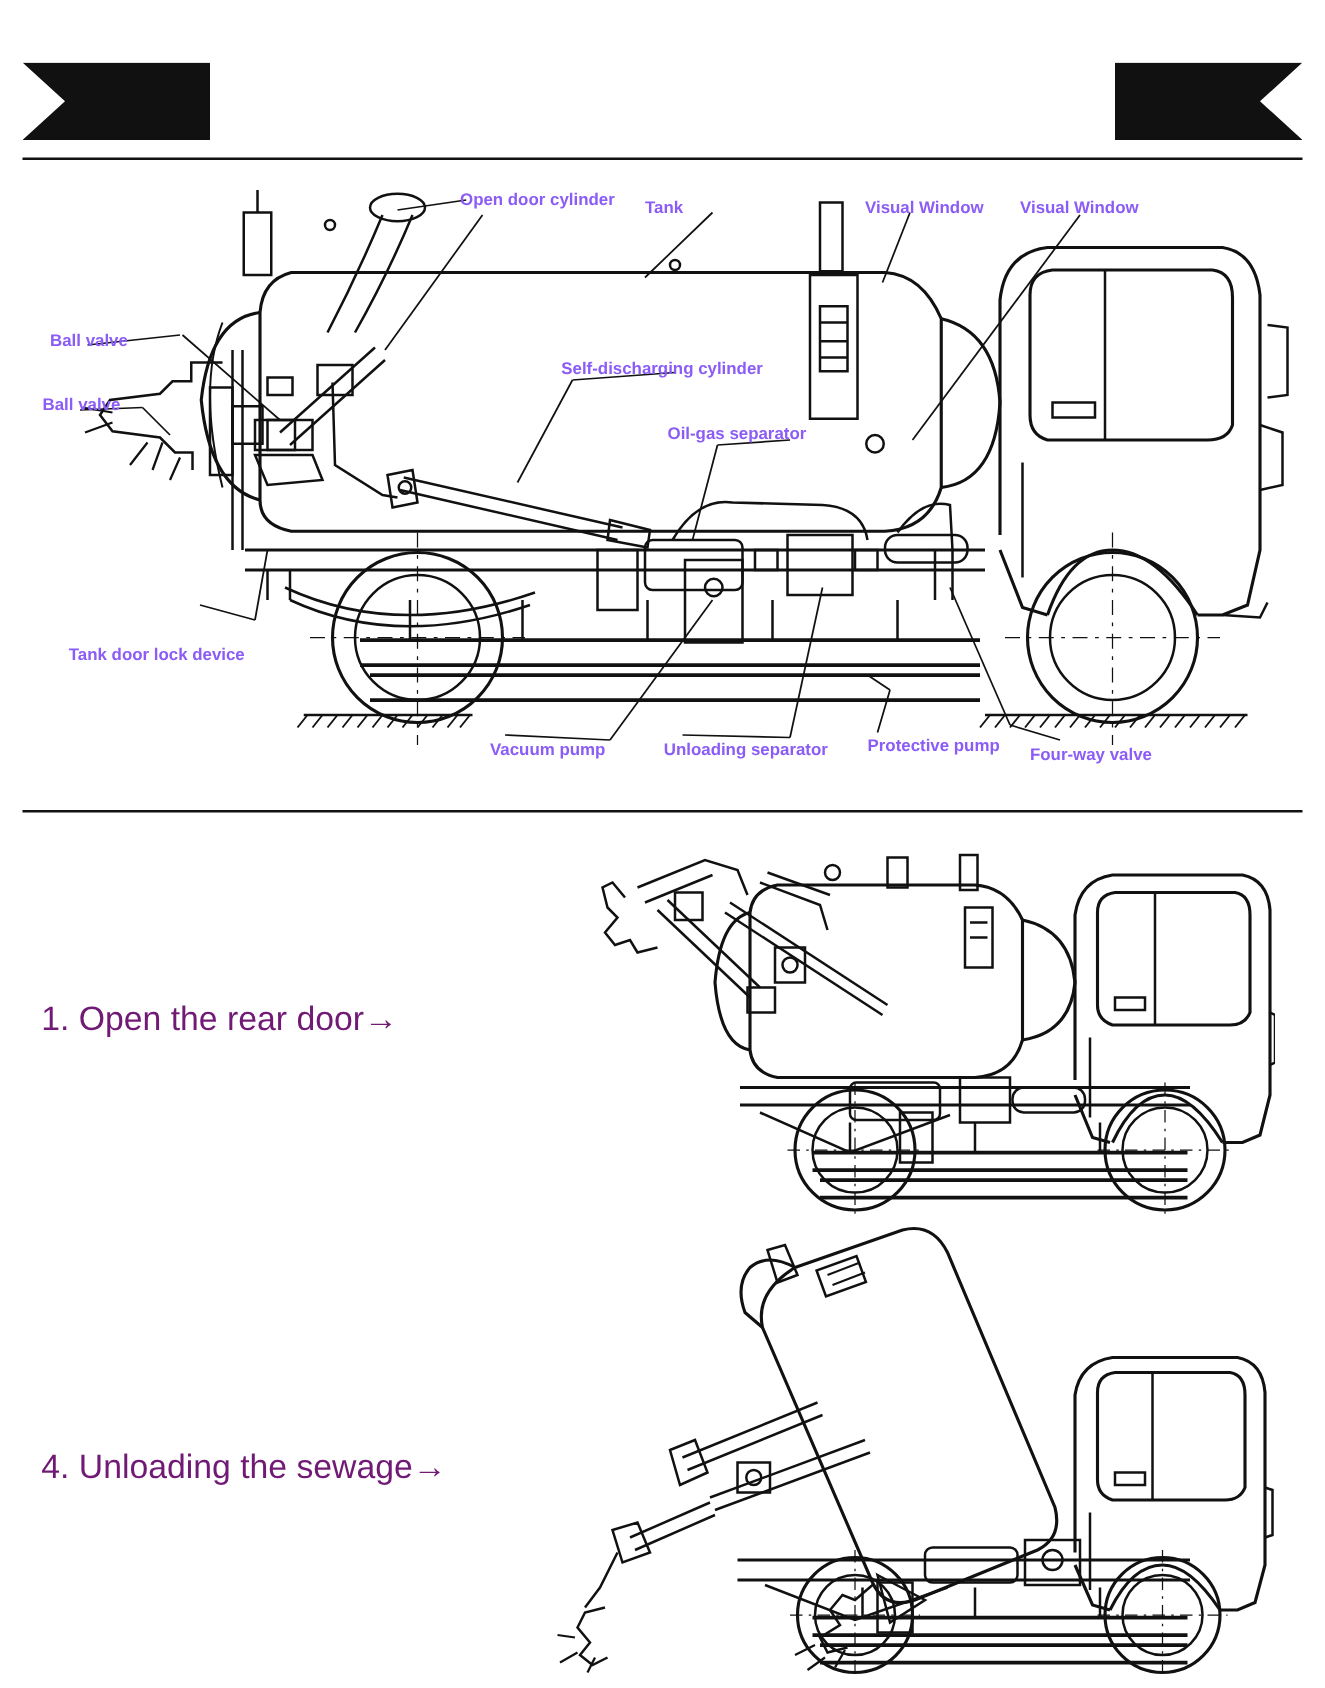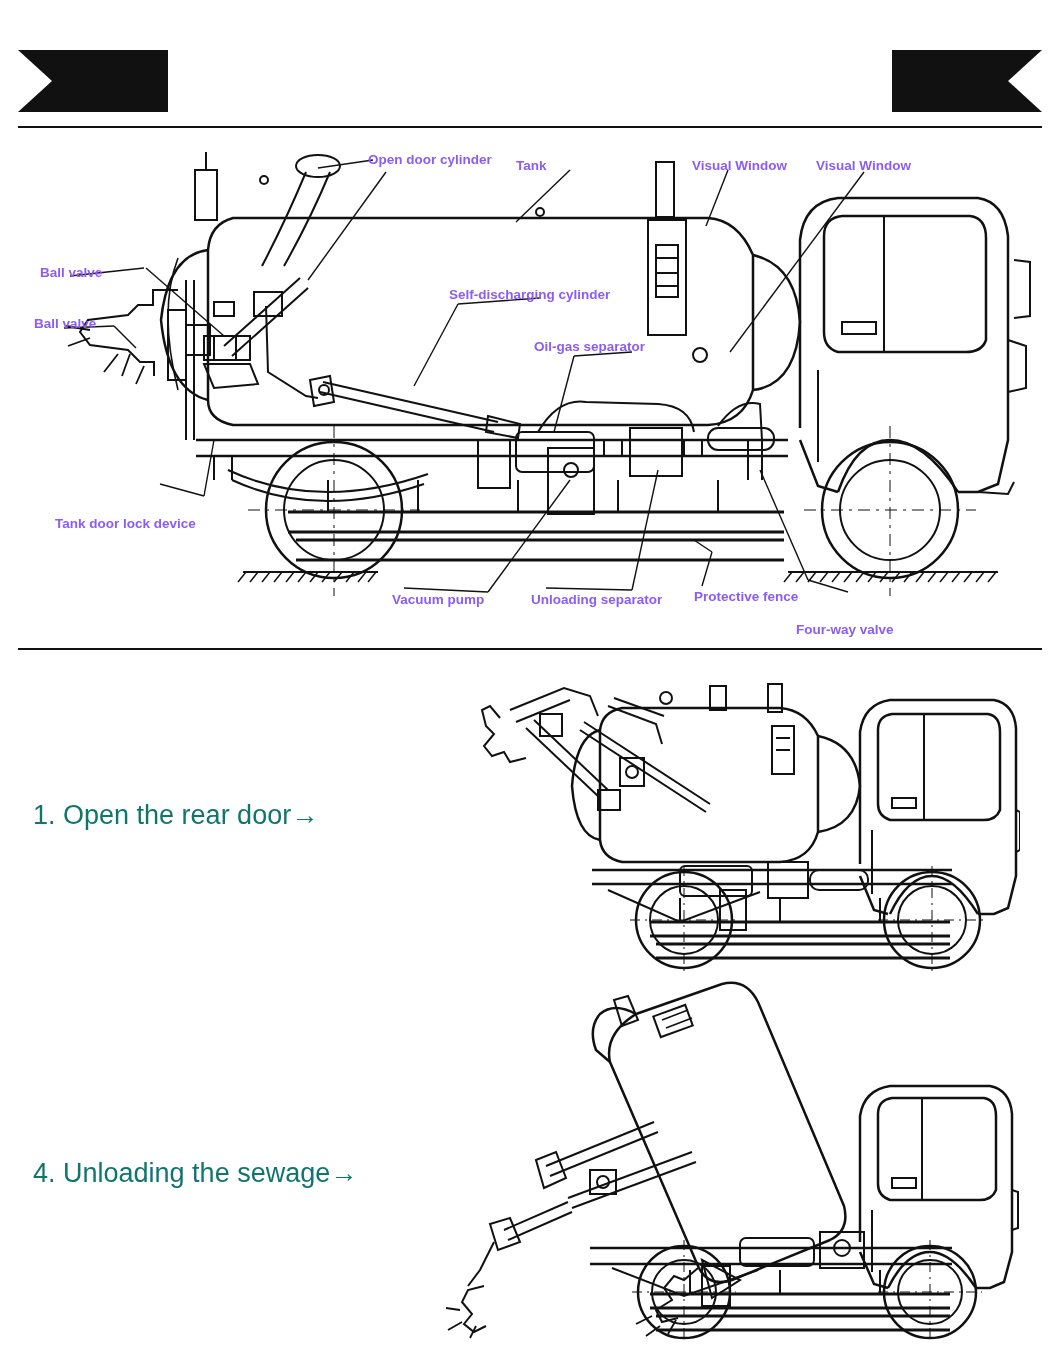--- a/index.html
+++ b/index.html
@@ -45,21 +45,21 @@
   .diagram svg{display:block;}
 
   
   .label{
     position:absolute;font-size:13.5px;font-weight:bold;color:#8b5cf6;white-space:nowrap;
     font-family:"Liberation Sans", sans-serif;
   }
 
   
   .step{
-    position:absolute;font-size:27px;color:#0f766e;white-space:nowrap;
+    position:absolute;font-size:27px;color:#701a75;white-space:nowrap;
     font-family:"Liberation Sans", sans-serif;
   }
 </style>
 </head>
 <body>
 
 <div class="banner-wrap">
   <div class="ribbon-tail left"></div>
   <div class="ribbon-tail right"></div>
 </div>
@@ -230,22 +230,22 @@
 <div class="label" style="left:516px;top:158px;">Tank</div>
 <div class="label" style="left:692px;top:158px;">Visual Window</div>
 <div class="label" style="left:816px;top:158px;">Visual Window</div>
 <div class="label" style="left:40px;top:265px;">Ball valve</div>
 <div class="label" style="left:34px;top:316px;">Ball valve</div>
 <div class="label" style="left:449px;top:287px;">Self-discharging cylinder</div>
 <div class="label" style="left:534px;top:339px;">Oil-gas separator</div>
 <div class="label" style="left:55px;top:516px;">Tank door lock device</div>
 <div class="label" style="left:392px;top:592px;">Vacuum pump</div>
 <div class="label" style="left:531px;top:592px;">Unloading separator</div>
-<div class="label" style="left:694px;top:589px;">Protective fence</div>
-<div class="label" style="left:796px;top:596px;margin-top:26px;">Four-way valve</div>
+<div class="label" style="left:694px;top:589px;">Protective pump</div>
+<div class="label" style="left:824px;top:596px;">Four-way valve</div>
 
 <div class="divider" style="top:648px;"></div>
 
 <div class="step" style="left:33px;top:800px;">1. Open the rear door→</div>
 
 <div class="diagram" style="left:480px;top:670px;width:540px;height:320px;">
 <svg width="540" height="320" viewBox="0 0 540 320" fill="none" stroke="#111" stroke-width="2">
 
   <path d="M120 60 L120 170 Q122 188 142 192 L300 192 Q330 190 338 162 L338 66 Q326 40 300 38 L142 38 Q122 42 120 60 Z" stroke-width="2.5"></path>
   <path d="M338 66 Q376 74 380 116 Q376 156 338 162" stroke-width="2.5"></path>

